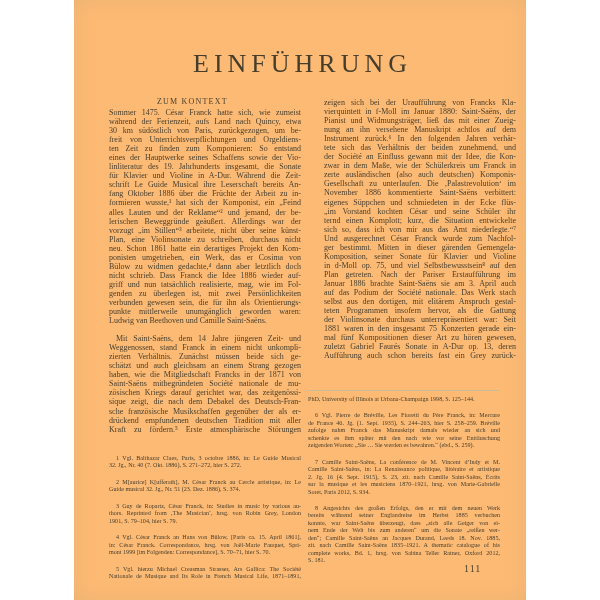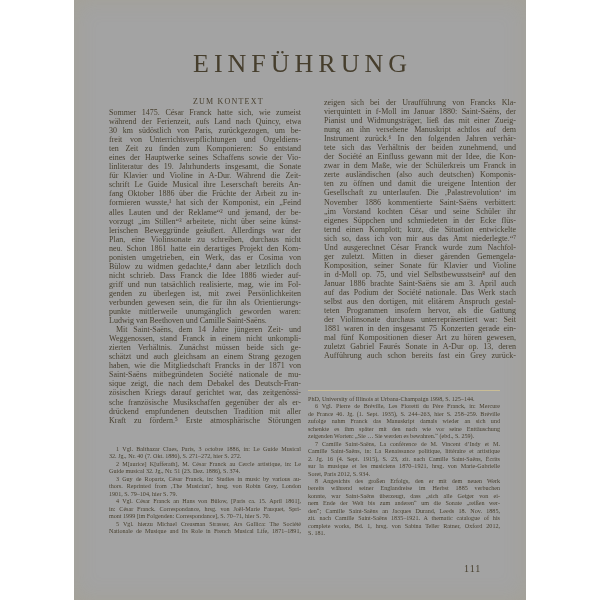--- a/index.html
+++ b/index.html
@@ -3,46 +3,46 @@
 <meta charset="utf-8">
 <style>
   html,body{margin:0;padding:0;}
   body{
     width:600px;height:600px;position:relative;background:#ffffff;
     font-family:"Liberation Serif","DejaVu Serif",serif;
     -webkit-font-smoothing:antialiased;
   }
   .page{
     position:absolute;left:74px;top:0;width:452px;height:600px;
-    background:#a3a3a3;color:#48402f;
+    background:#fdba74;color:#48402f;
     box-shadow:inset 0 0 22px rgba(170,155,105,.22);
     overflow:hidden;
   }
   .title{
     position:absolute;top:49px;left:0;width:100%;margin:0;
     text-align:center;font-weight:400;font-size:26px;
     letter-spacing:5px;text-indent:5px;color:#463e2d;
   }
   .section-heading{
     position:absolute;top:97px;left:83px;
-    font-size:8px;letter-spacing:1.2px;color:#48402f;margin-left:36px;
+    font-size:8px;letter-spacing:1.2px;color:#48402f;
   }
   .col{position:absolute;width:192px;}
   .body{font-size:8px;line-height:9.05px;}
   .body-left{left:35px;top:108px;}
   .body-right{left:250px;top:98px;}
   .fn{font-size:6.1px;line-height:7.45px;}
   .fn-left{left:35px;top:446px;}
   .fn-right{left:234px;top:396px;}
   .bline,.fline{
     white-space:nowrap;overflow:hidden;
     text-align:justify;text-align-last:justify;
   }
   .nj{text-align-last:left;}
-  .in{padding-left:7px;}
+  .in{padding-left:7px;margin-top:9px;}
   .fnrule{
     position:absolute;left:234px;top:390px;width:192px;height:1px;
     background:#c9bd96;
   }
   .folio{
     position:absolute;left:390px;top:563px;width:40px;
     font-size:10px;letter-spacing:1px;color:#48402f;
   }
 </style>
 </head>
@@ -60,66 +60,66 @@
       <div class="bline">30 km südöstlich von Paris, zurückgezogen, um be-</div>
       <div class="bline">freit von Unterrichtsverpflichtungen und Orgeldiens-</div>
       <div class="bline">ten Zeit zu finden zum Komponieren: So entstand</div>
       <div class="bline">eines der Hauptwerke seines Schaffens sowie der Vio-</div>
       <div class="bline">linliteratur des 19. Jahrhunderts insgesamt, die Sonate</div>
       <div class="bline">für Klavier und Violine in A-Dur. Während die Zeit-</div>
       <div class="bline">schrift Le Guide Musical ihre Leserschaft bereits An-</div>
       <div class="bline">fang Oktober 1886 über die Früchte der Arbeit zu in-</div>
       <div class="bline">formieren wusste,¹ hat sich der Komponist, ein „Feind</div>
       <div class="bline">alles Lauten und der Reklame“² und jemand, der be-</div>
+      <div class="bline">lerischen Beweggründe geäußert. Allerdings war der</div>
       <div class="bline">vorzugt „im Stillen“³ arbeitete, nicht über seine künst-</div>
-      <div class="bline">lerischen Beweggründe geäußert. Allerdings war der</div>
       <div class="bline">Plan, eine Violinsonate zu schreiben, durchaus nicht</div>
       <div class="bline">neu. Schon 1861 hatte ein derartiges Projekt den Kom-</div>
       <div class="bline">ponisten umgetrieben, ein Werk, das er Cosima von</div>
       <div class="bline">Bülow zu widmen gedachte,⁴ dann aber letztlich doch</div>
       <div class="bline">nicht schrieb. Dass Franck die Idee 1886 wieder auf-</div>
       <div class="bline">griff und nun tatsächlich realisierte, mag, wie im Fol-</div>
       <div class="bline">genden zu überlegen ist, mit zwei Persönlichkeiten</div>
       <div class="bline">verbunden gewesen sein, die für ihn als Orientierungs-</div>
       <div class="bline">punkte mittlerweile unumgänglich geworden waren:</div>
       <div class="bline nj">Ludwig van Beethoven und Camille Saint-Saëns.</div>
       <div class="bline in">Mit Saint-Saëns, dem 14 Jahre jüngeren Zeit- und</div>
       <div class="bline">Weggenossen, stand Franck in einem nicht unkompli-</div>
       <div class="bline">zierten Verhältnis. Zunächst müssen beide sich ge-</div>
       <div class="bline">schätzt und auch gleichsam an einem Strang gezogen</div>
       <div class="bline">haben, wie die Mitgliedschaft Francks in der 1871 von</div>
       <div class="bline">Saint-Saëns mitbegründeten Société nationale de mu-</div>
+      <div class="bline">zösischen Kriegs darauf gerichtet war, das zeitgenössi-</div>
       <div class="bline">sique zeigt, die nach dem Debakel des Deutsch-Fran-</div>
-      <div class="bline">zösischen Kriegs darauf gerichtet war, das zeitgenössi-</div>
       <div class="bline">sche französische Musikschaffen gegenüber der als er-</div>
       <div class="bline">drückend empfundenen deutschen Tradition mit aller</div>
       <div class="bline">Kraft zu fördern.⁵ Erste atmosphärische Störungen</div>
     </div>
 
   <div class="col body body-right">
       <div class="bline">zeigen sich bei der Uraufführung von Francks Kla-</div>
       <div class="bline">vierquintett in f-Moll im Januar 1880: Saint-Saëns, der</div>
       <div class="bline">Pianist und Widmungsträger, ließ das mit einer Zueig-</div>
       <div class="bline">nung an ihn versehene Manuskript achtlos auf dem</div>
       <div class="bline">Instrument zurück.⁶ In den folgenden Jahren verhär-</div>
       <div class="bline">tete sich das Verhältnis der beiden zunehmend, und</div>
       <div class="bline">der Société an Einfluss gewann mit der Idee, die Kon-</div>
       <div class="bline">zwar in dem Maße, wie der Schülerkreis um Franck in</div>
       <div class="bline">zerte ausländischen (also auch deutschen) Komponis-</div>
-      <div class="bline">ten zu öffnen und damit die ureigene Intention der</div>
       <div class="bline">Gesellschaft zu unterlaufen. Die ‚Palastrevolution‘ im</div>
       <div class="bline">November 1886 kommentierte Saint-Saëns verbittert:</div>
+      <div class="bline">eigenes Süppchen und schmiedeten in der Ecke flüs-</div>
       <div class="bline">„im Vorstand kochten César und seine Schüler ihr</div>
-      <div class="bline">eigenes Süppchen und schmiedeten in der Ecke flüs-</div>
       <div class="bline">ternd einen Komplott; kurz, die Situation entwickelte</div>
       <div class="bline">sich so, dass ich von mir aus das Amt niederlegte.“⁷</div>
       <div class="bline">Und ausgerechnet César Franck wurde zum Nachfol-</div>
-      <div class="bline">ger zuletzt. Mitten in dieser gärenden Gemengela-</div>
+      <div class="bline">ger bestimmt. Mitten in dieser gärenden Gemengela-</div>
       <div class="bline">Komposition, seiner Sonate für Klavier und Violine</div>
       <div class="bline">in d-Moll op. 75, und viel Selbstbewusstsein⁸ auf den</div>
+      <div class="bline">Plan getreten. Nach der Pariser Erstaufführung im</div>
       <div class="bline">Januar 1886 brachte Saint-Saëns sie am 3. April auch</div>
       <div class="bline">auf das Podium der Société nationale. Das Werk stach</div>
       <div class="bline">selbst aus den dortigen, mit elitärem Anspruch gestal-</div>
       <div class="bline">teten Programmen insofern hervor, als die Gattung</div>
       <div class="bline">der Violinsonate durchaus unterrepräsentiert war: Seit</div>
       <div class="bline">1881 waren in den insgesamt 75 Konzerten gerade ein-</div>
       <div class="bline">mal fünf Kompositionen dieser Art zu hören gewesen,</div>
       <div class="bline">zuletzt Gabriel Faurés Sonate in A-Dur op. 13, deren</div>
       <div class="bline">Aufführung auch schon bereits fast ein Grey zurück-</div>
     </div>

